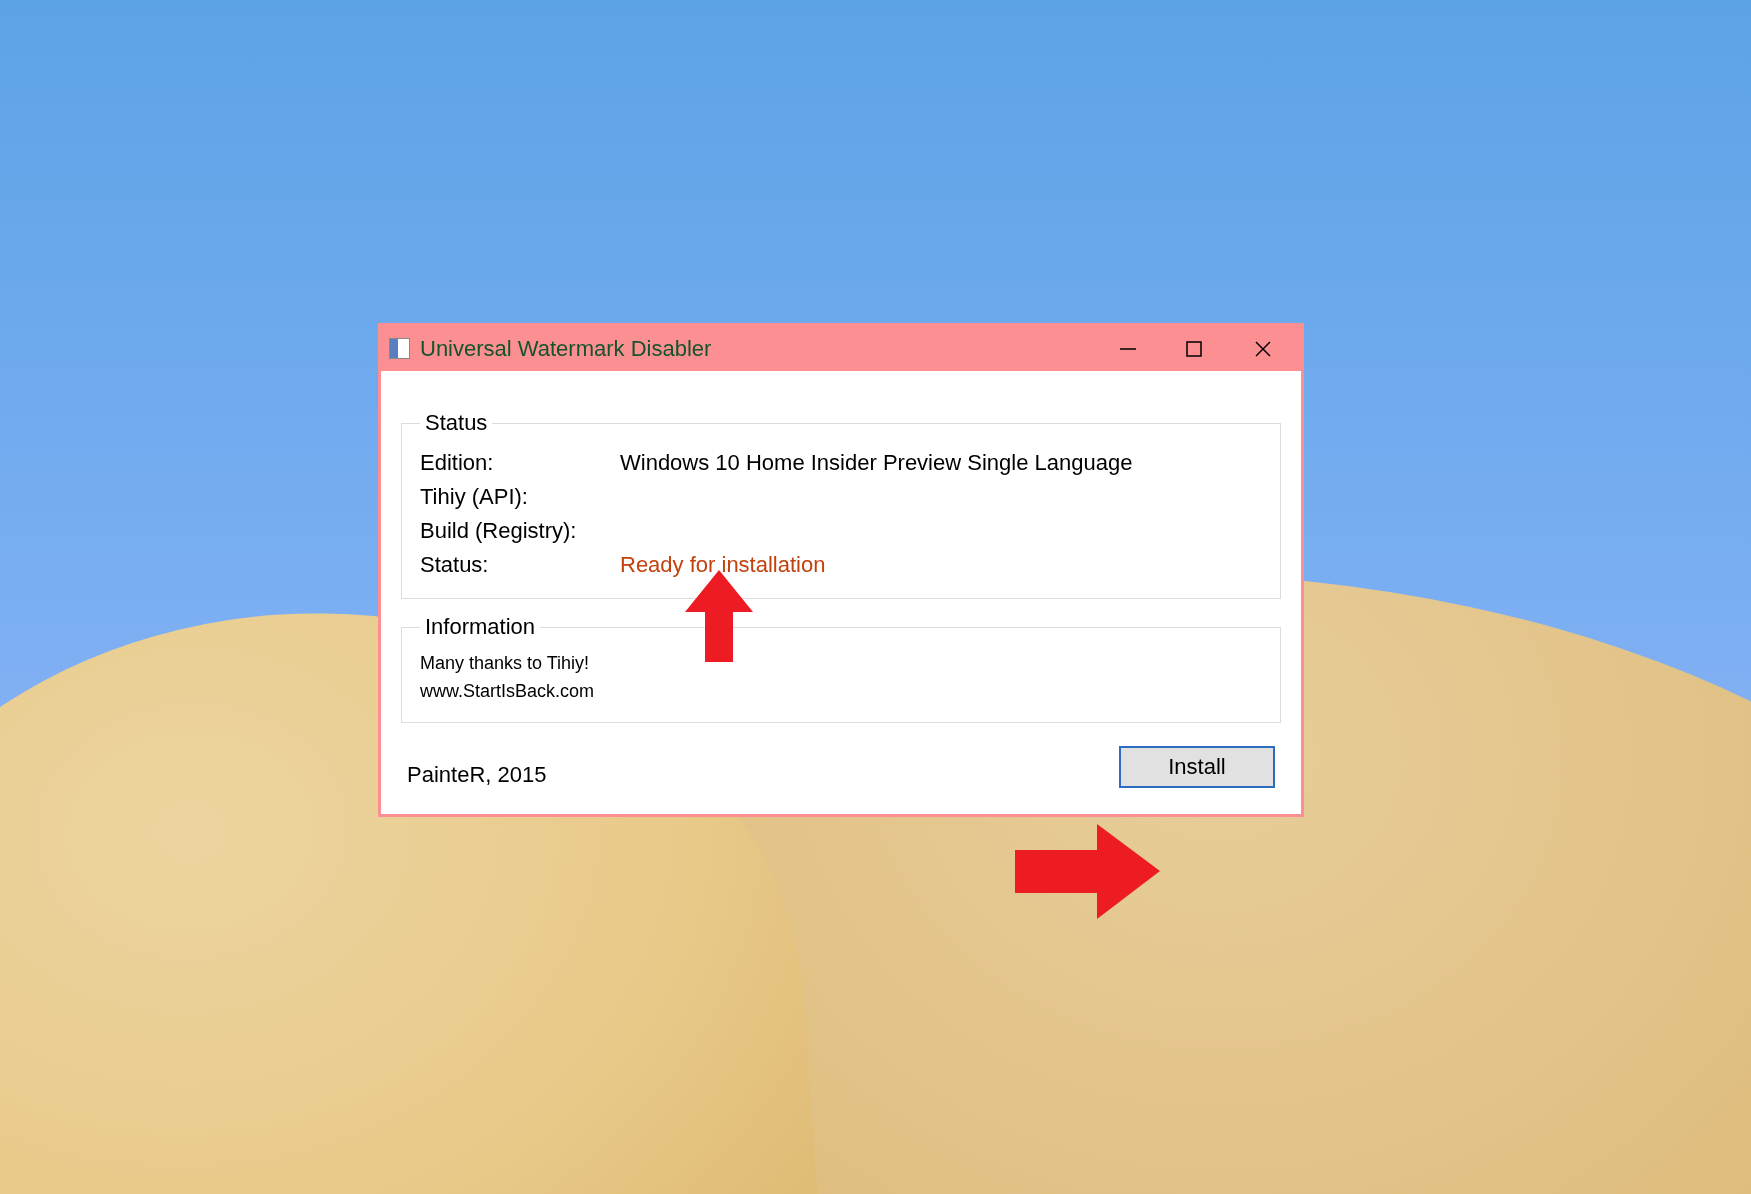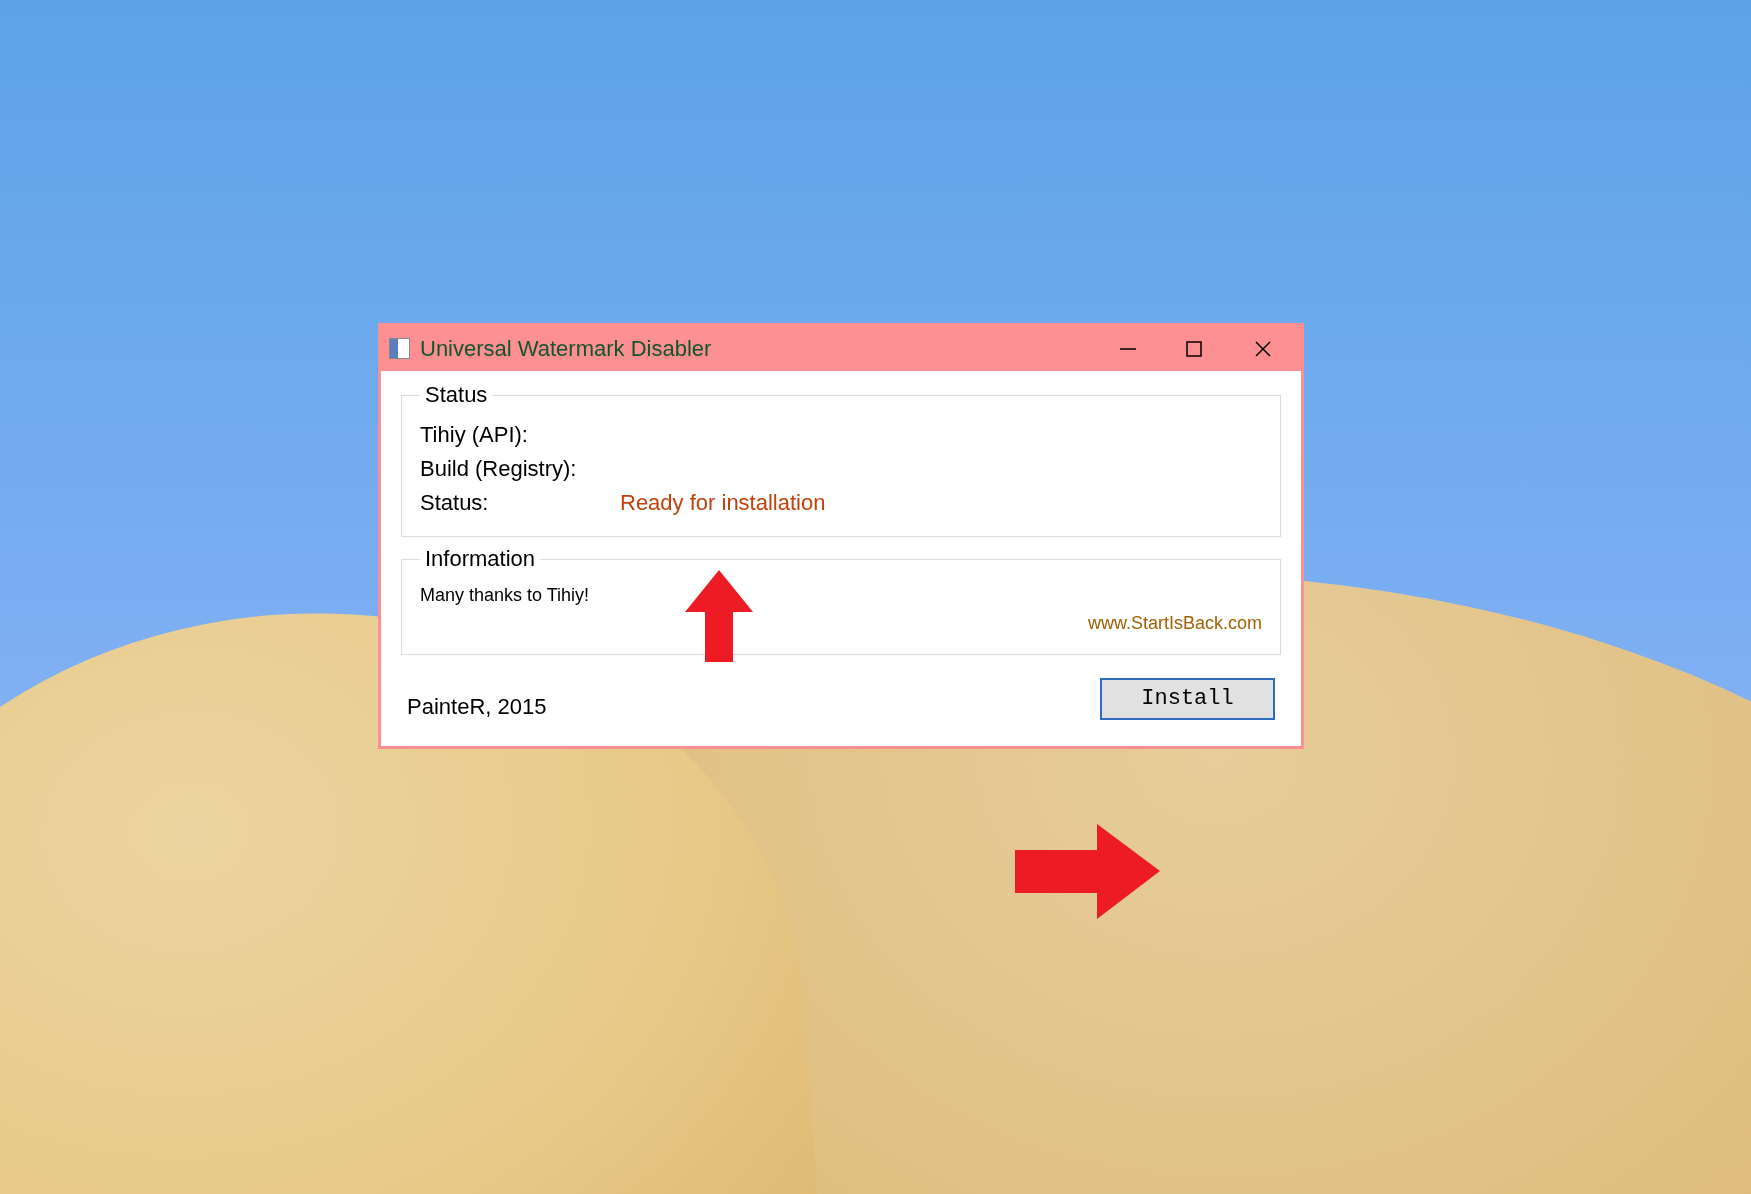--- a/index.html
+++ b/index.html
@@ -9,32 +9,32 @@
     .dune2 { position:absolute; right:-300px; bottom:-280px; width:1700px; height:900px; background:radial-gradient(ellipse at 50% 20%,#e8cd9a 0%,#ddbb7a 70%,#d0aa60 100%); border-radius:50% 50% 0 0/50% 50% 0 0; transform:rotate(3deg); }
     .win { position:absolute; left:378px; top:323px; width:926px; border:3px solid #fc8f91; background:#fff; }
     .titlebar { height:45px; background:#fc8f91; display:flex; align-items:center; padding:0 2px 0 8px; color:#14532d; }
     .ticon { width:21px; height:21px; background:linear-gradient(to right,#5a7fc0 0 40%,#fff 40% 100%); border:1px solid #888; margin-right:10px; }
     .ttitle { font-size:22px; font-weight:400; flex:1; }
     .tbtns { display:flex; height:100%; }
     .tbtn { width:66px; display:flex; align-items:center; justify-content:center; font-size:22px; font-family:sans-serif; cursor:default; }
     .tbtn.wide { width:72px; }
     .tbtn svg { display:block; }
     .body { padding:24px 20px 20px; }
-    .group { border:1px solid #dcdcdc; padding:12px 18px 16px; margin-bottom:22px; position:relative; }
+    .group { border:1px solid #dcdcdc; padding:12px 18px 16px; margin-bottom:22px; position:relative;margin-top:28px; }
     .glabel { position:relative; top:-26px; background:#fff; padding:0 5px; font-size:22px; }
     .gcontent { margin-top:-16px; }
     .row { display:flex; font-size:22px; line-height:1.55; }
     .lbl { width:200px; }
     .val { flex:1; }
     .green { color:#c2410c; }
     .info-line { font-size:18px; line-height:1.55; }
-    .link { color:#a16207; cursor:pointer;text-align:right; }
+    .link { color:#000000; cursor:pointer; }
     .footer { display:flex; align-items:center; justify-content:space-between; padding:0 6px 6px; }
     .ftxt { font-size:22px;margin-top:17px; }
-    .ibtn { width:175px; height:42px; background:#e1e1e1; border:2px solid #2e6cc0; font-size:22px; font-family:Liberation Mono, monospace; cursor:pointer; }
+    .ibtn { width:156px; height:42px; background:#e1e1e1; border:2px solid #2e6cc0; font-size:22px; font-family:Liberation Sans, sans-serif; cursor:pointer; }
     .arrow { position:absolute; pointer-events:none; }
     .arrow svg { display:block; }
     .a1 { left:685px; top:570px; }
     .a2 { left:1015px; top:824px; }
   </style>
 </head>
 <body>
 
 <div class="canvas">
   <div class="dune2"></div>
@@ -62,20 +62,24 @@
             </svg>
         </div>
       </div>
     </div>
 
     <div class="body">
       <div class="group">
         <span class="glabel">Status</span>
         <div class="gcontent">
           <div class="row">
+            <span class="lbl">Edition:</span>
+            <span class="val">Windows 10 Home Insider Preview Single Language</span>
+          </div>
+          <div class="row">
             <span class="lbl">Tihiy (API):</span>
           </div>
           <div class="row">
             <span class="lbl">Build (Registry):</span>
           </div>
           <div class="row">
             <span class="lbl">Status:</span>
             <span class="val green">Ready for installation</span>
           </div>
         </div>

